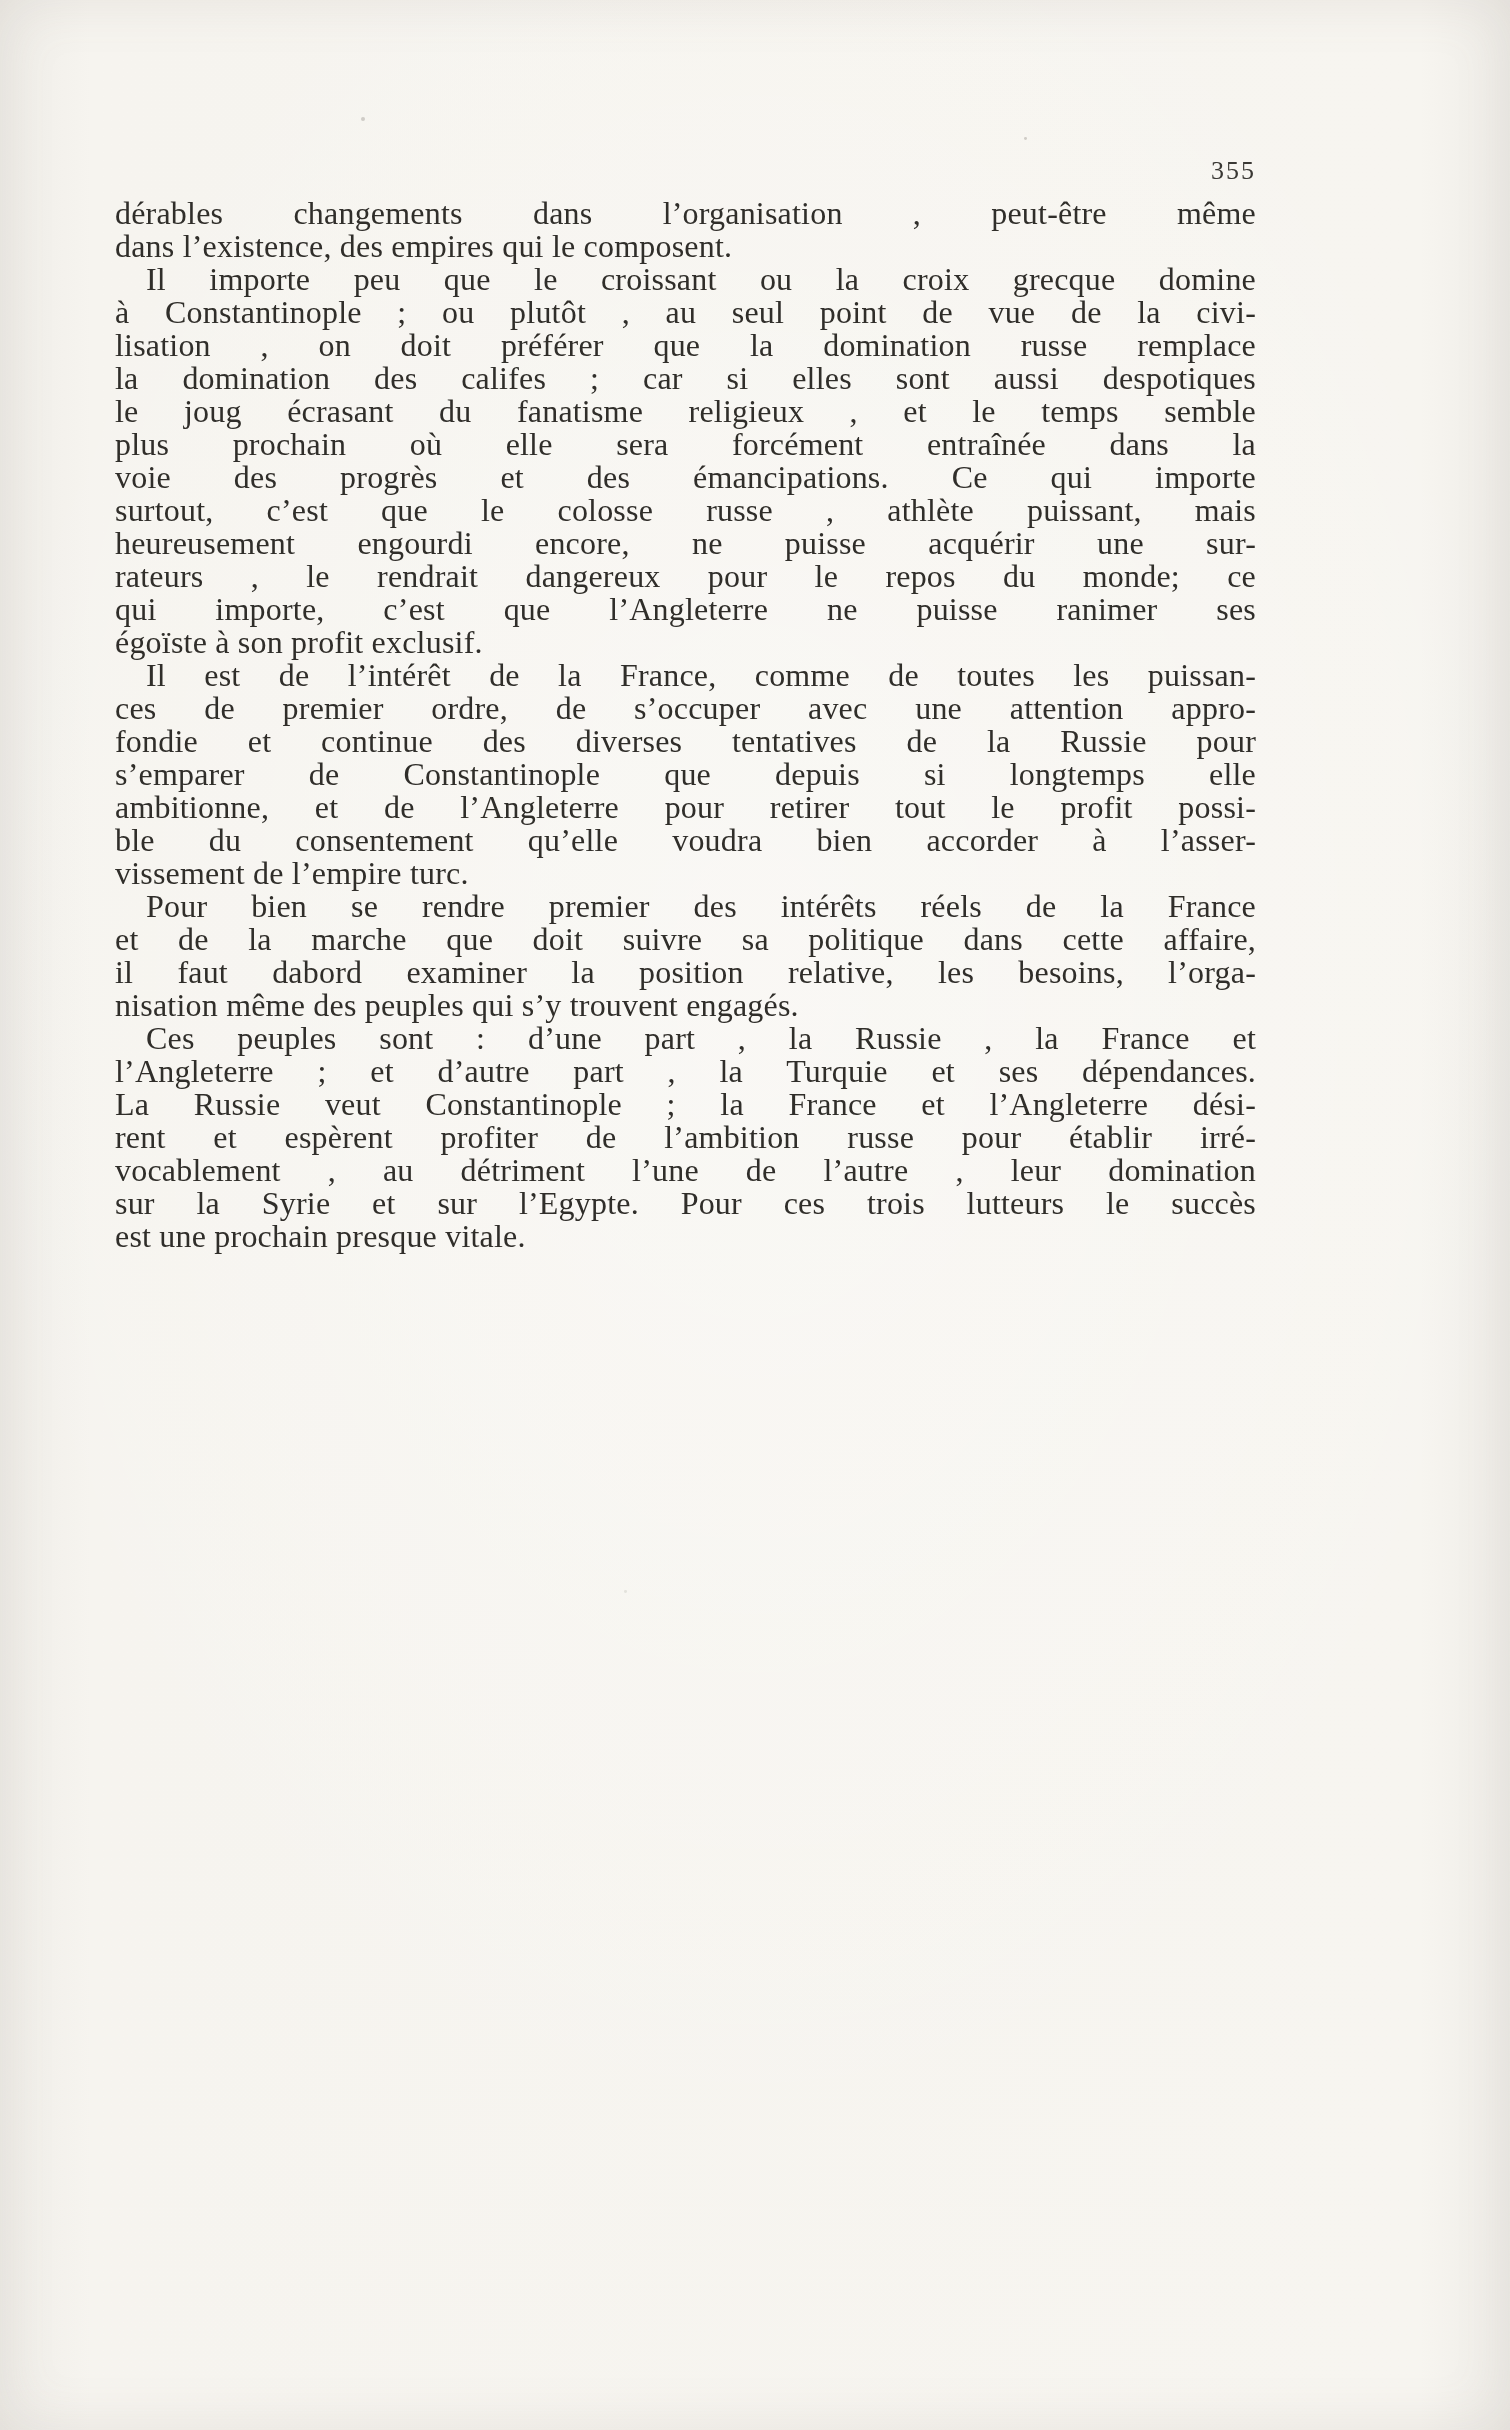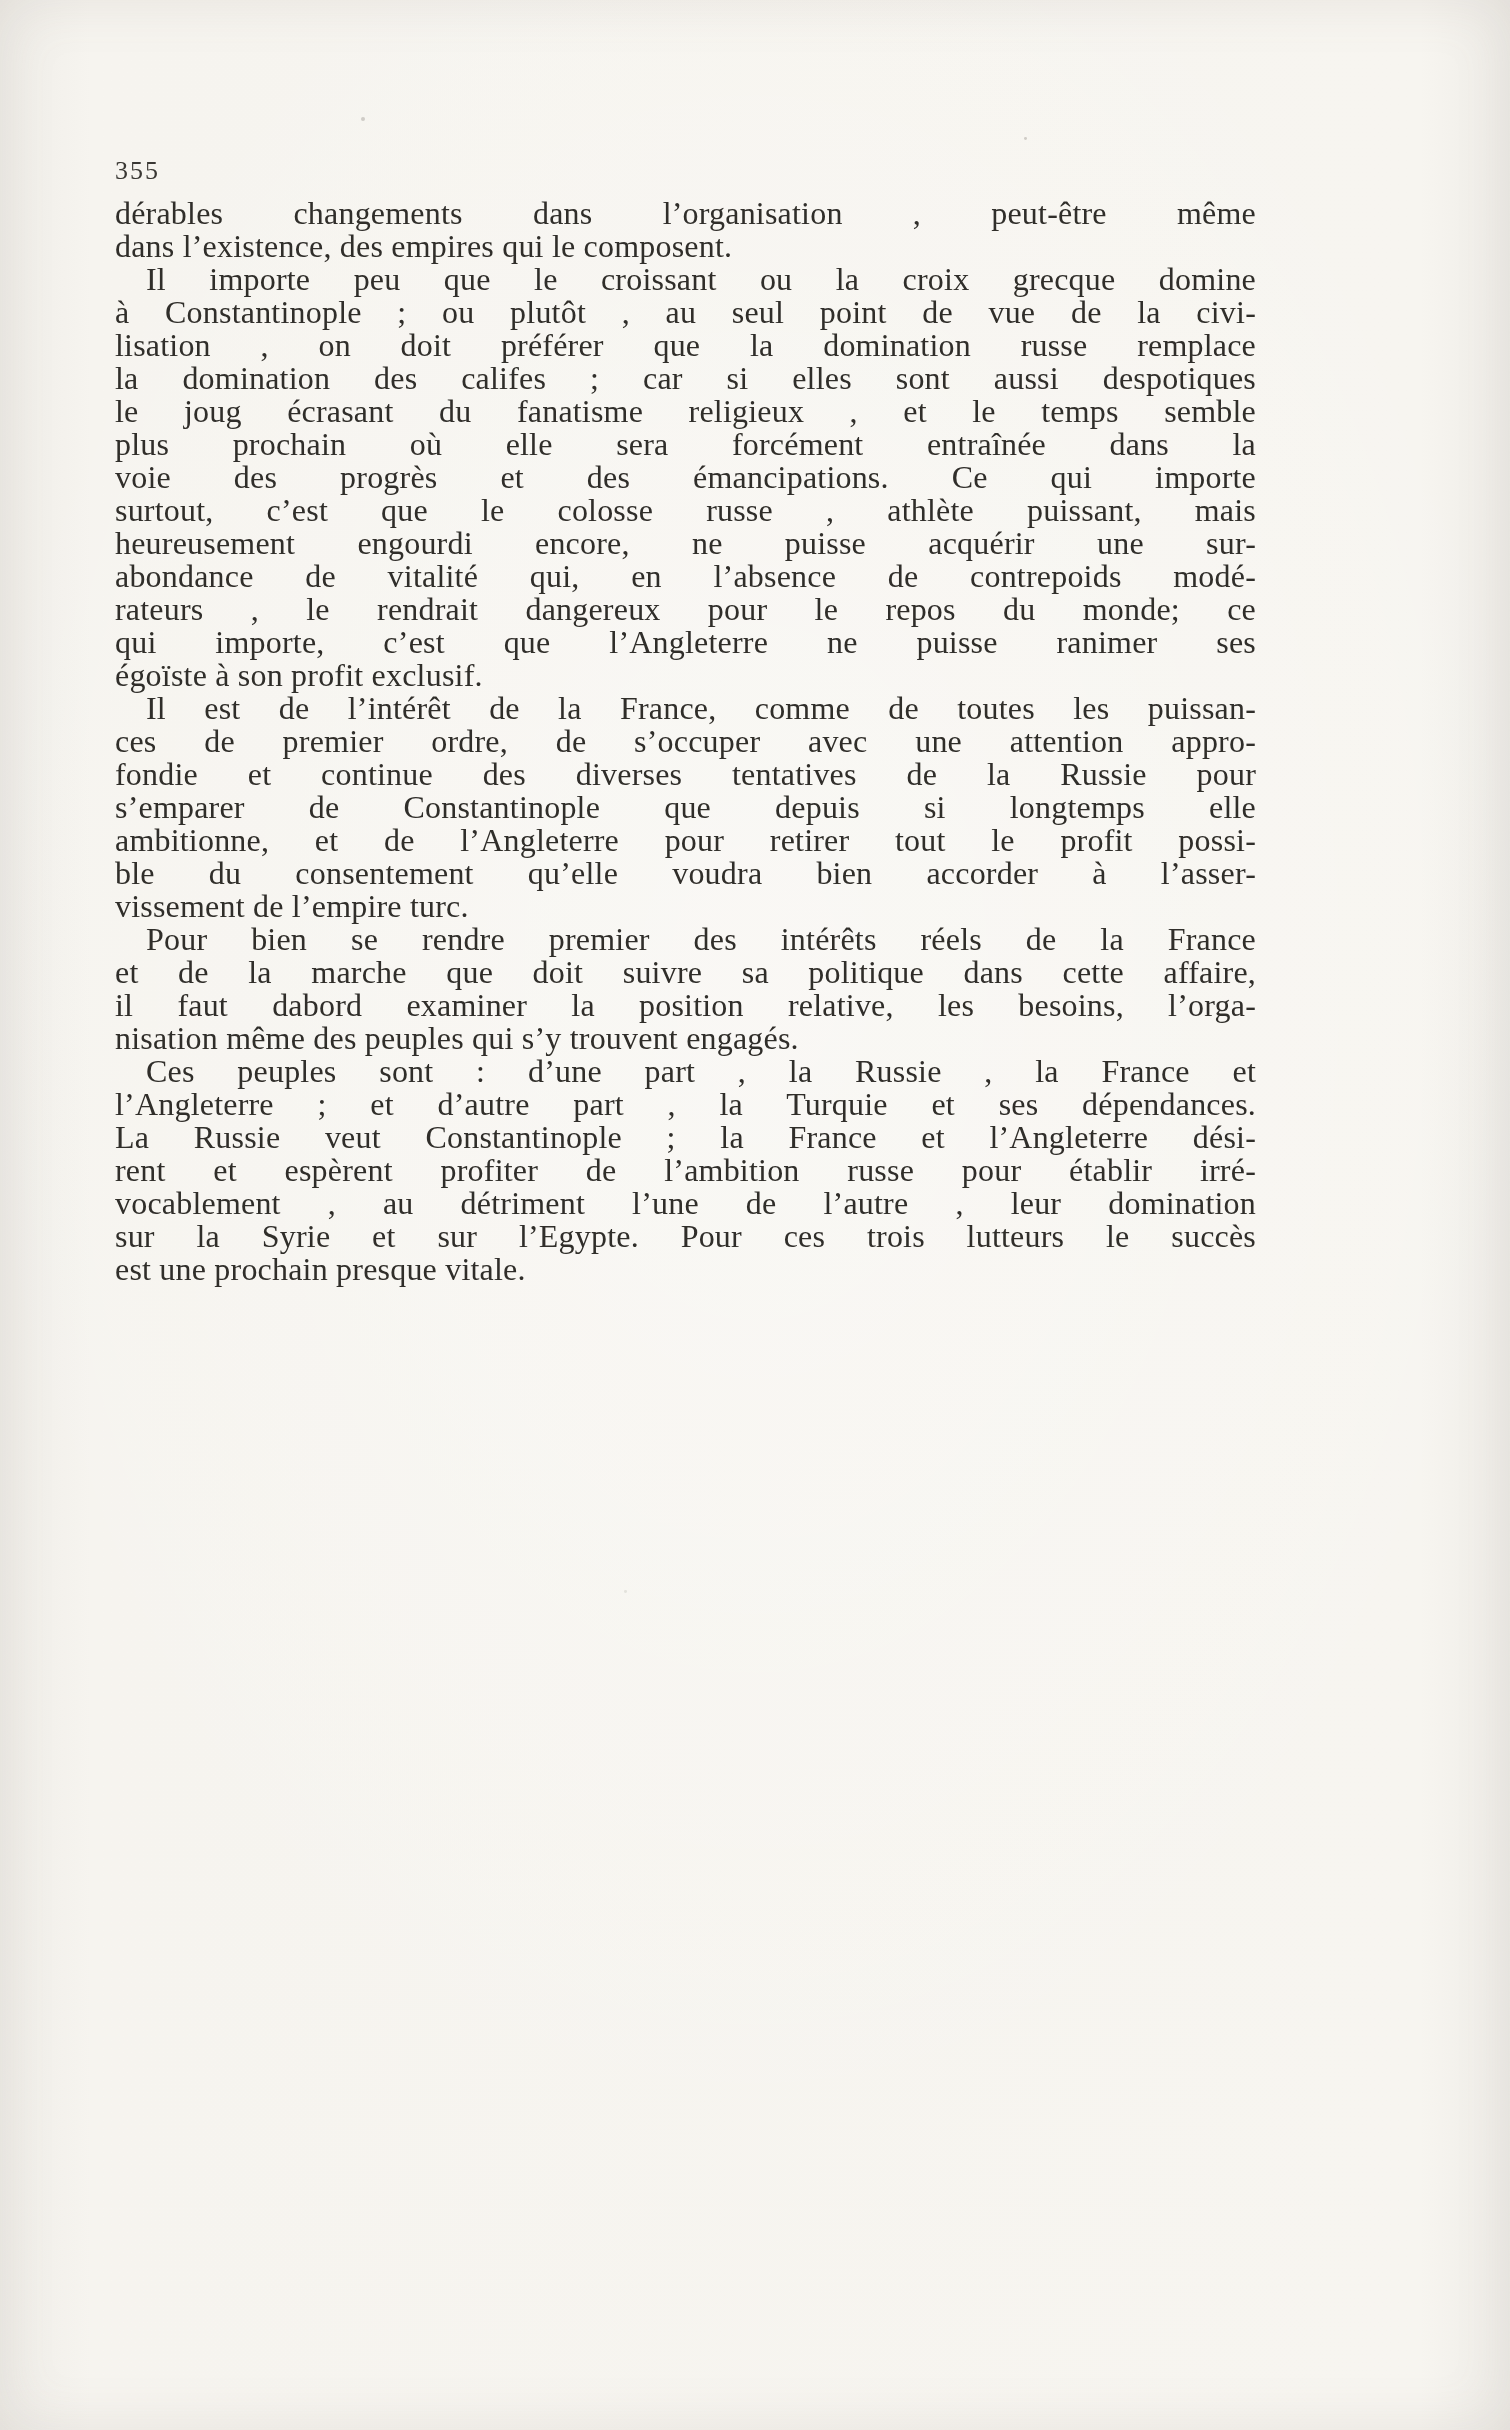--- a/index.html
+++ b/index.html
@@ -19,21 +19,21 @@
     box-shadow: inset 0 0 59px rgba(120,110,95,0.12);
     overflow: hidden;
     font-family: "Liberation Serif", "DejaVu Serif", serif;
     color: #2e2c29;
   }
   .page-number {
     position: absolute;
     top: 156px;
     left: 115px;
     width: 1141px;
-    text-align: left;
+    text-align: right;
     font-size: 26px;
     letter-spacing: 2px;
     color: #3a3834;
   }
   .text-block {
     position: absolute;
     top: 197px;
     left: 115px;
     width: 1141px;
     font-size: 32px;
@@ -84,21 +84,20 @@
       <div class="paragraph">
         <div class="line indent">Il importe peu que le croissant ou la croix grecque domine</div>
         <div class="line">à Constantinople ; ou plutôt , au seul point de vue de la civi-</div>
         <div class="line">lisation , on doit préférer que la domination russe remplace</div>
         <div class="line">la domination des califes ; car si elles sont aussi despotiques</div>
         <div class="line">le joug écrasant du fanatisme religieux , et le temps semble</div>
         <div class="line">plus prochain où elle sera forcément entraînée dans la</div>
         <div class="line">voie des progrès et des émancipations. Ce qui importe</div>
         <div class="line">surtout, c’est que le colosse russe , athlète puissant, mais</div>
         <div class="line">heureusement engourdi encore, ne puisse acquérir une sur-</div>
-        <div class="line">abondance de vitalité qui, en l’absence de contrepoids modé-</div>
         <div class="line">rateurs , le rendrait dangereux pour le repos du monde; ce</div>
         <div class="line">qui importe, c’est que l’Angleterre ne puisse ranimer ses</div>
         <div class="line last">égoïste à son profit exclusif.</div>
       </div>
       <div class="paragraph">
         <div class="line indent">Il est de l’intérêt de la France, comme de toutes les puissan-</div>
         <div class="line">ces de premier ordre, de s’occuper avec une attention appro-</div>
         <div class="line">fondie et continue des diverses tentatives de la Russie pour</div>
         <div class="line">s’emparer de Constantinople que depuis si longtemps elle</div>
         <div class="line">ambitionne, et de l’Angleterre pour retirer tout le profit possi-</div>

